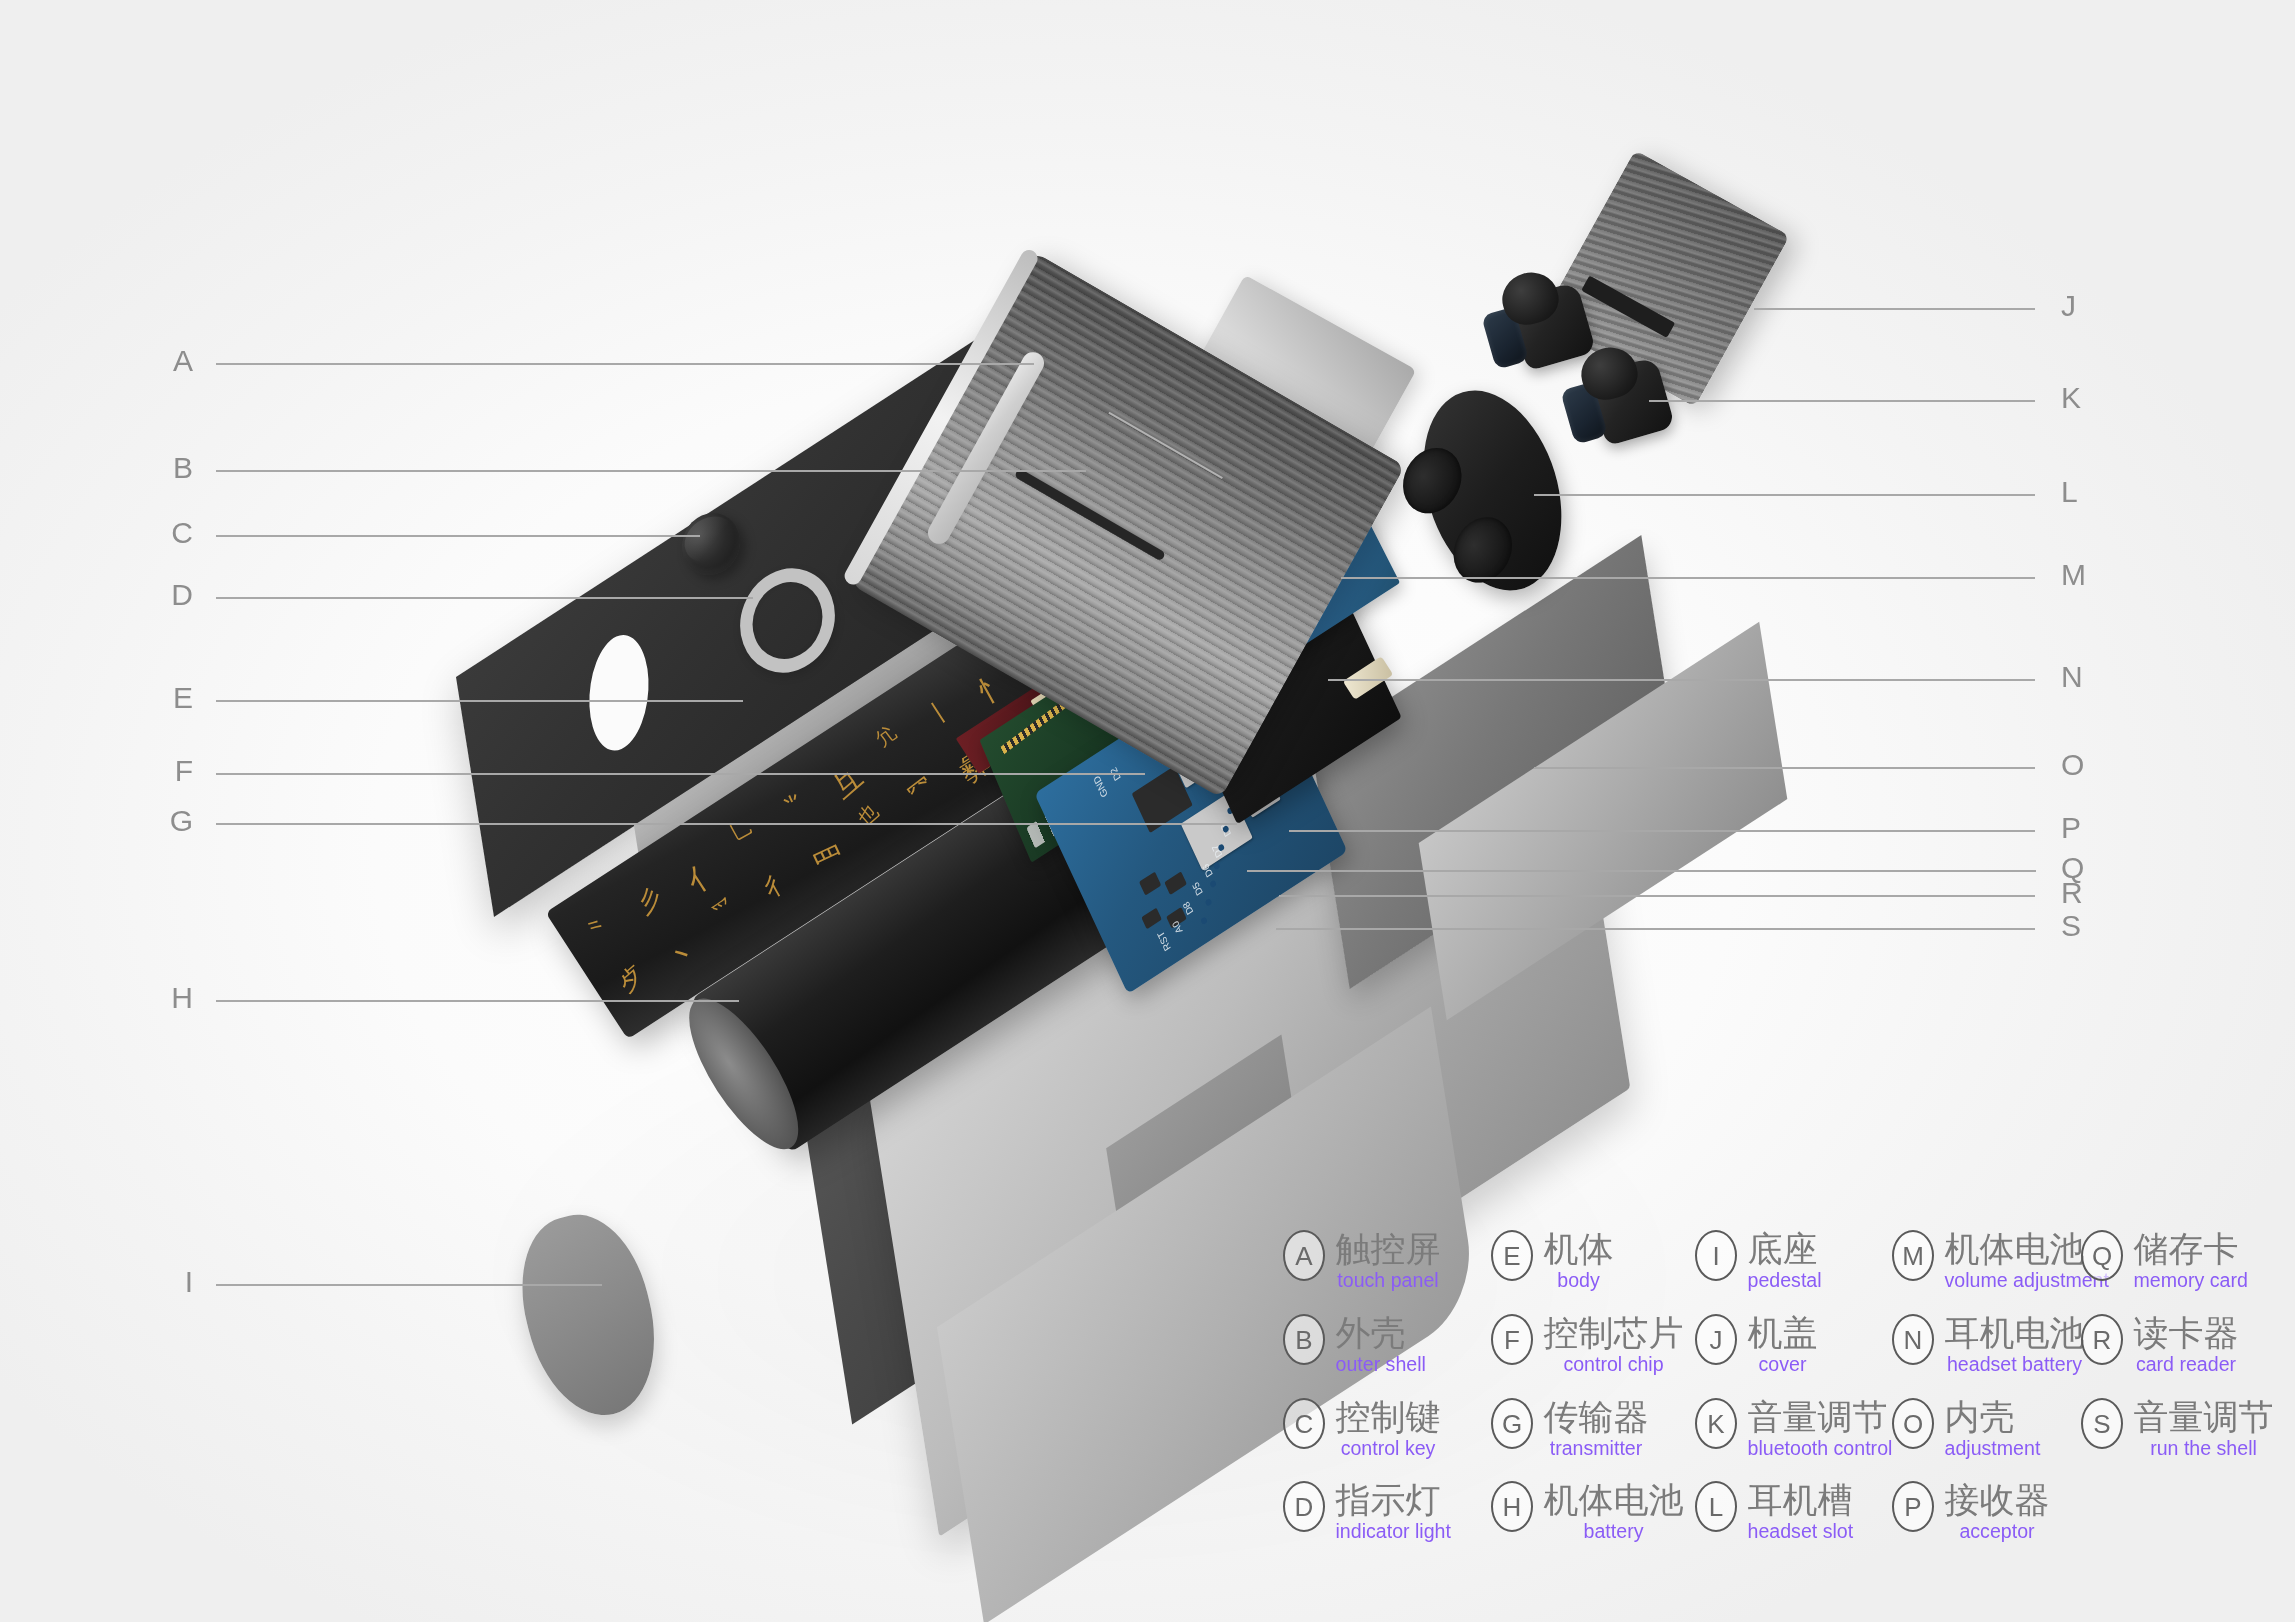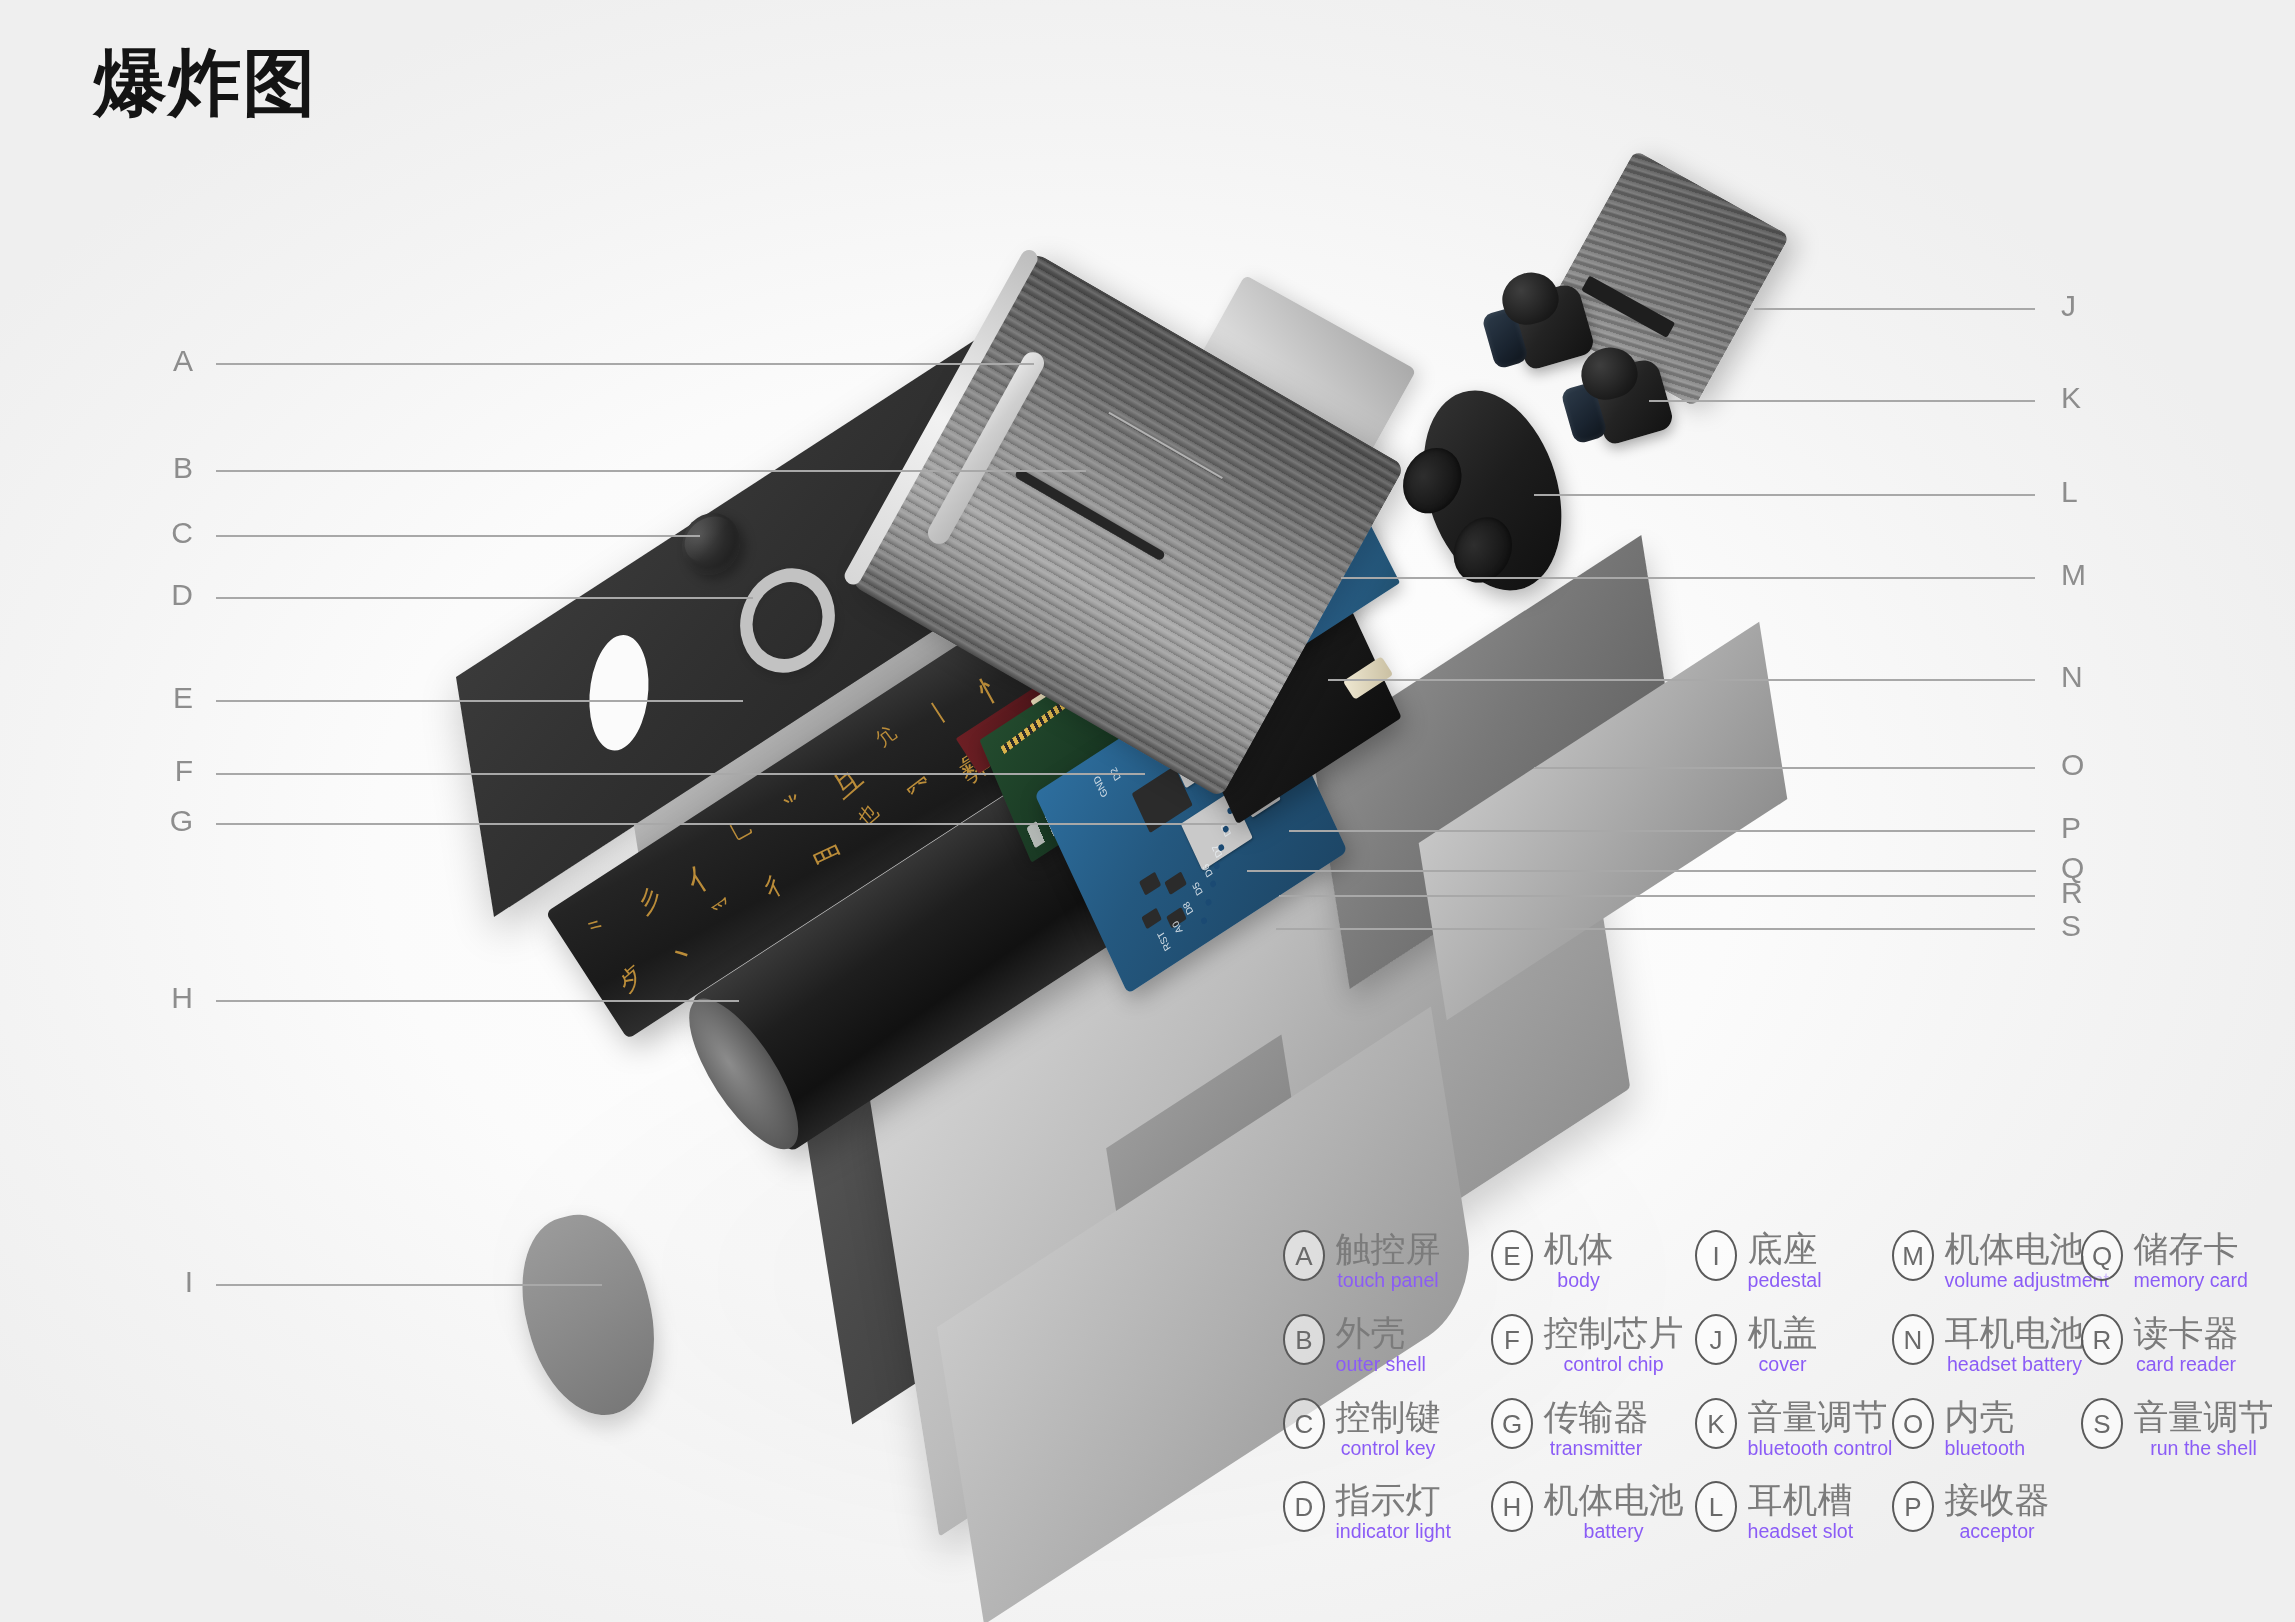--- a/index.html
+++ b/index.html
@@ -316,21 +316,20 @@
   .lg-cn{font-size:35px;color:#7b7b7b;line-height:1.06;white-space:nowrap;font-weight:400;}
   .lg-en{font-size:19.6px;color:#8b5cf6;line-height:1.1;margin-top:2.6px;white-space:nowrap;text-align:center;}
 </style>
 </head>
 <body>
 
 <div class="page-bg"></div>
 <div class="soft-shadow"></div>
 
 <div class="title-block">
-  <div class="title-cn">爆炸图</div>
 </div>
 
 <div class="scene">
 
   <div class="part p-housedk"></div>
   <div class="part p-house">
     <div class="step"></div>
   </div>
   <div class="part p-houselt"></div>
 
@@ -600,21 +599,21 @@
         <div class="lg-circle">N</div>
         <div class="lg-text">
           <div class="lg-cn">耳机电池</div>
           <div class="lg-en">headset battery</div>
         </div>
       </div>
       <div class="legend-item" style="top: 168px;">
         <div class="lg-circle">O</div>
         <div class="lg-text">
           <div class="lg-cn">内壳</div>
-          <div class="lg-en">bluetooth</div>
+          <div class="lg-en">adjustment</div>
         </div>
       </div>
       <div class="legend-item" style="top: 251px;">
         <div class="lg-circle">P</div>
         <div class="lg-text">
           <div class="lg-cn">接收器</div>
           <div class="lg-en">acceptor</div>
         </div>
       </div>
     </div>

